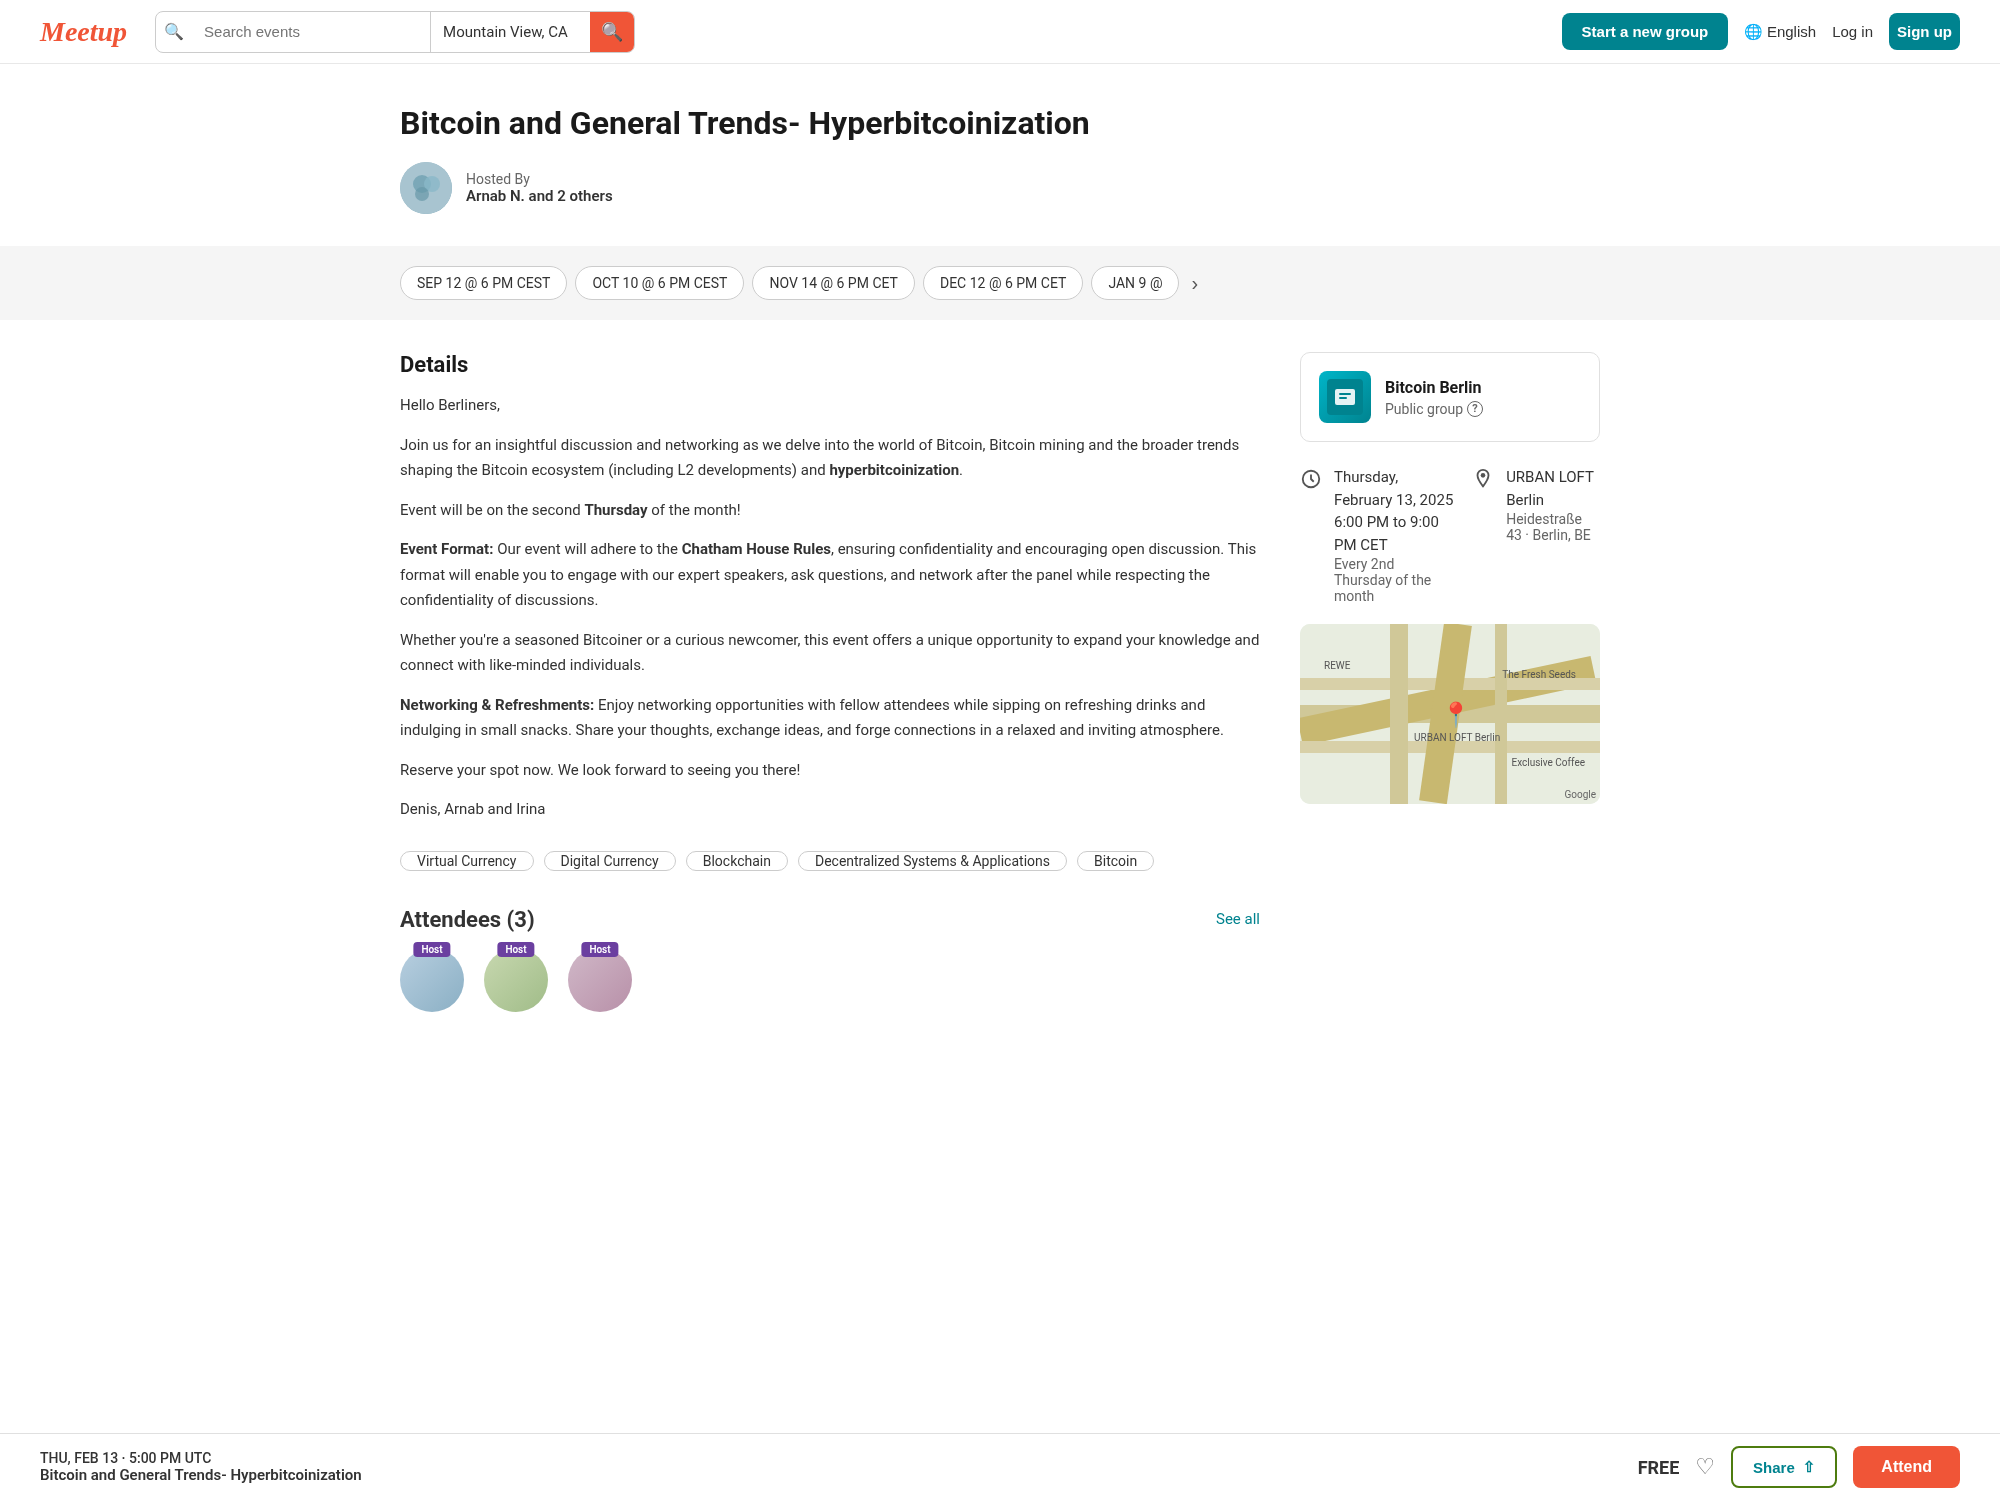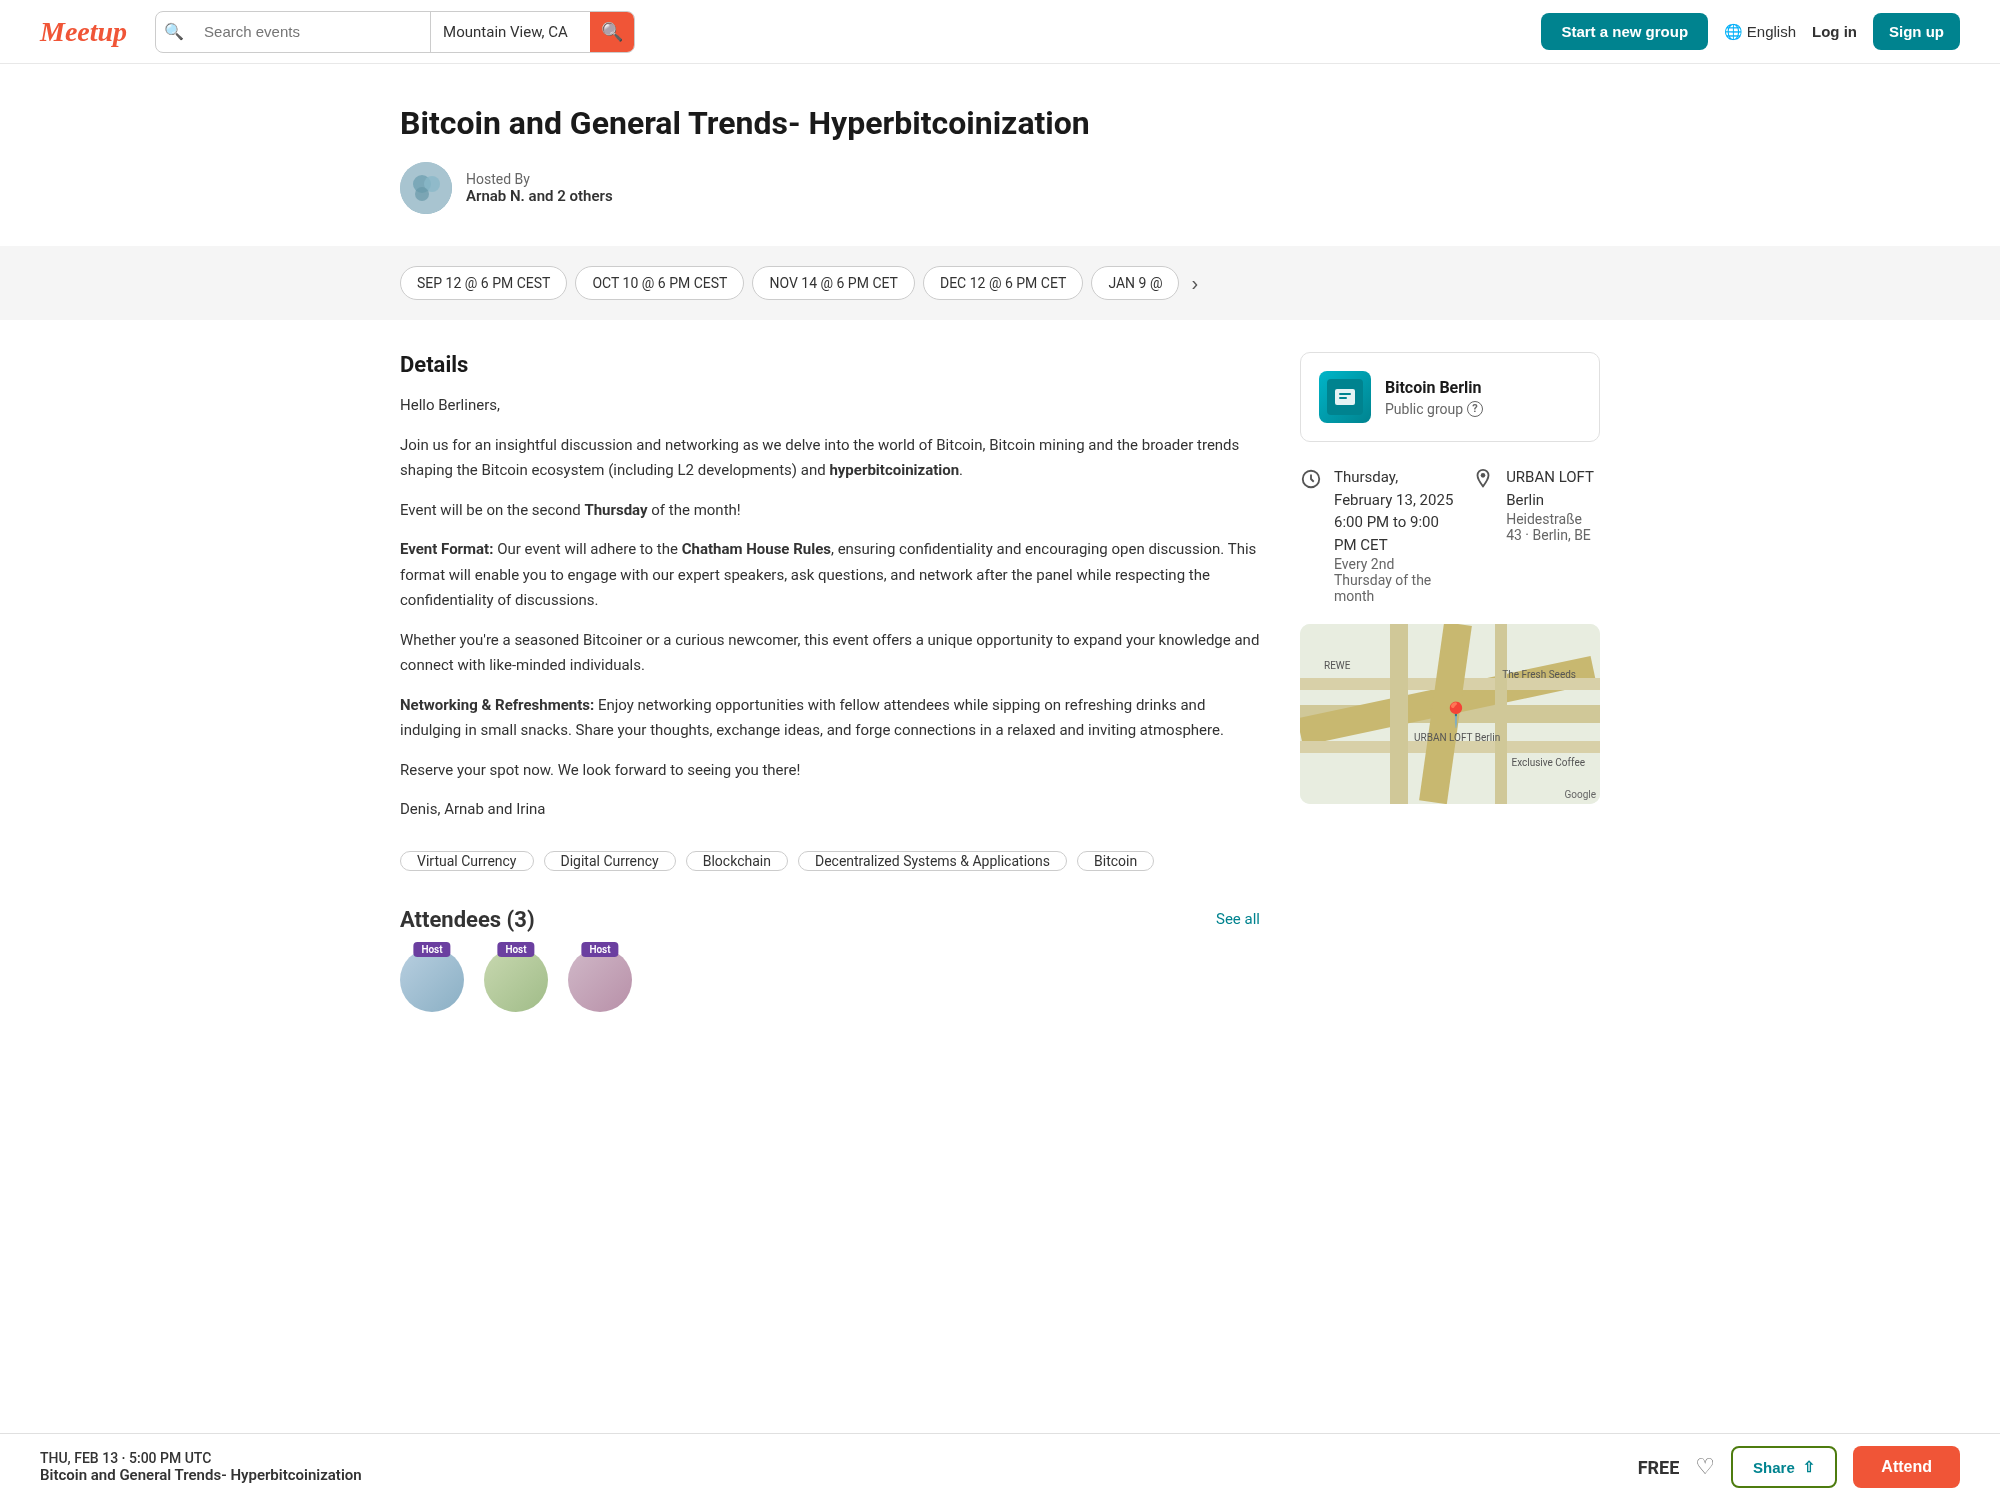--- a/index.html
+++ b/index.html
@@ -87,28 +87,28 @@
       display: flex;
       align-items: center;
       gap: 4px;
     }
     .login-btn {
       background: none;
       border: none;
       font-size: 15px;
       color: #333;
       cursor: pointer;
-      font-weight: 700;
+      font-weight: 400;
     }
     .signup-btn {
       background: #00838f;
       color: #fff;
       border: none;
       border-radius: 8px;
-      padding: 10px 16px;
+      padding: 10px 8px;
       font-size: 15px;
       font-weight: 600;
       cursor: pointer;
     }
 
     
     .main {
       max-width: 1280px;
       margin: 0 auto;
       padding: 40px 40px 0;

